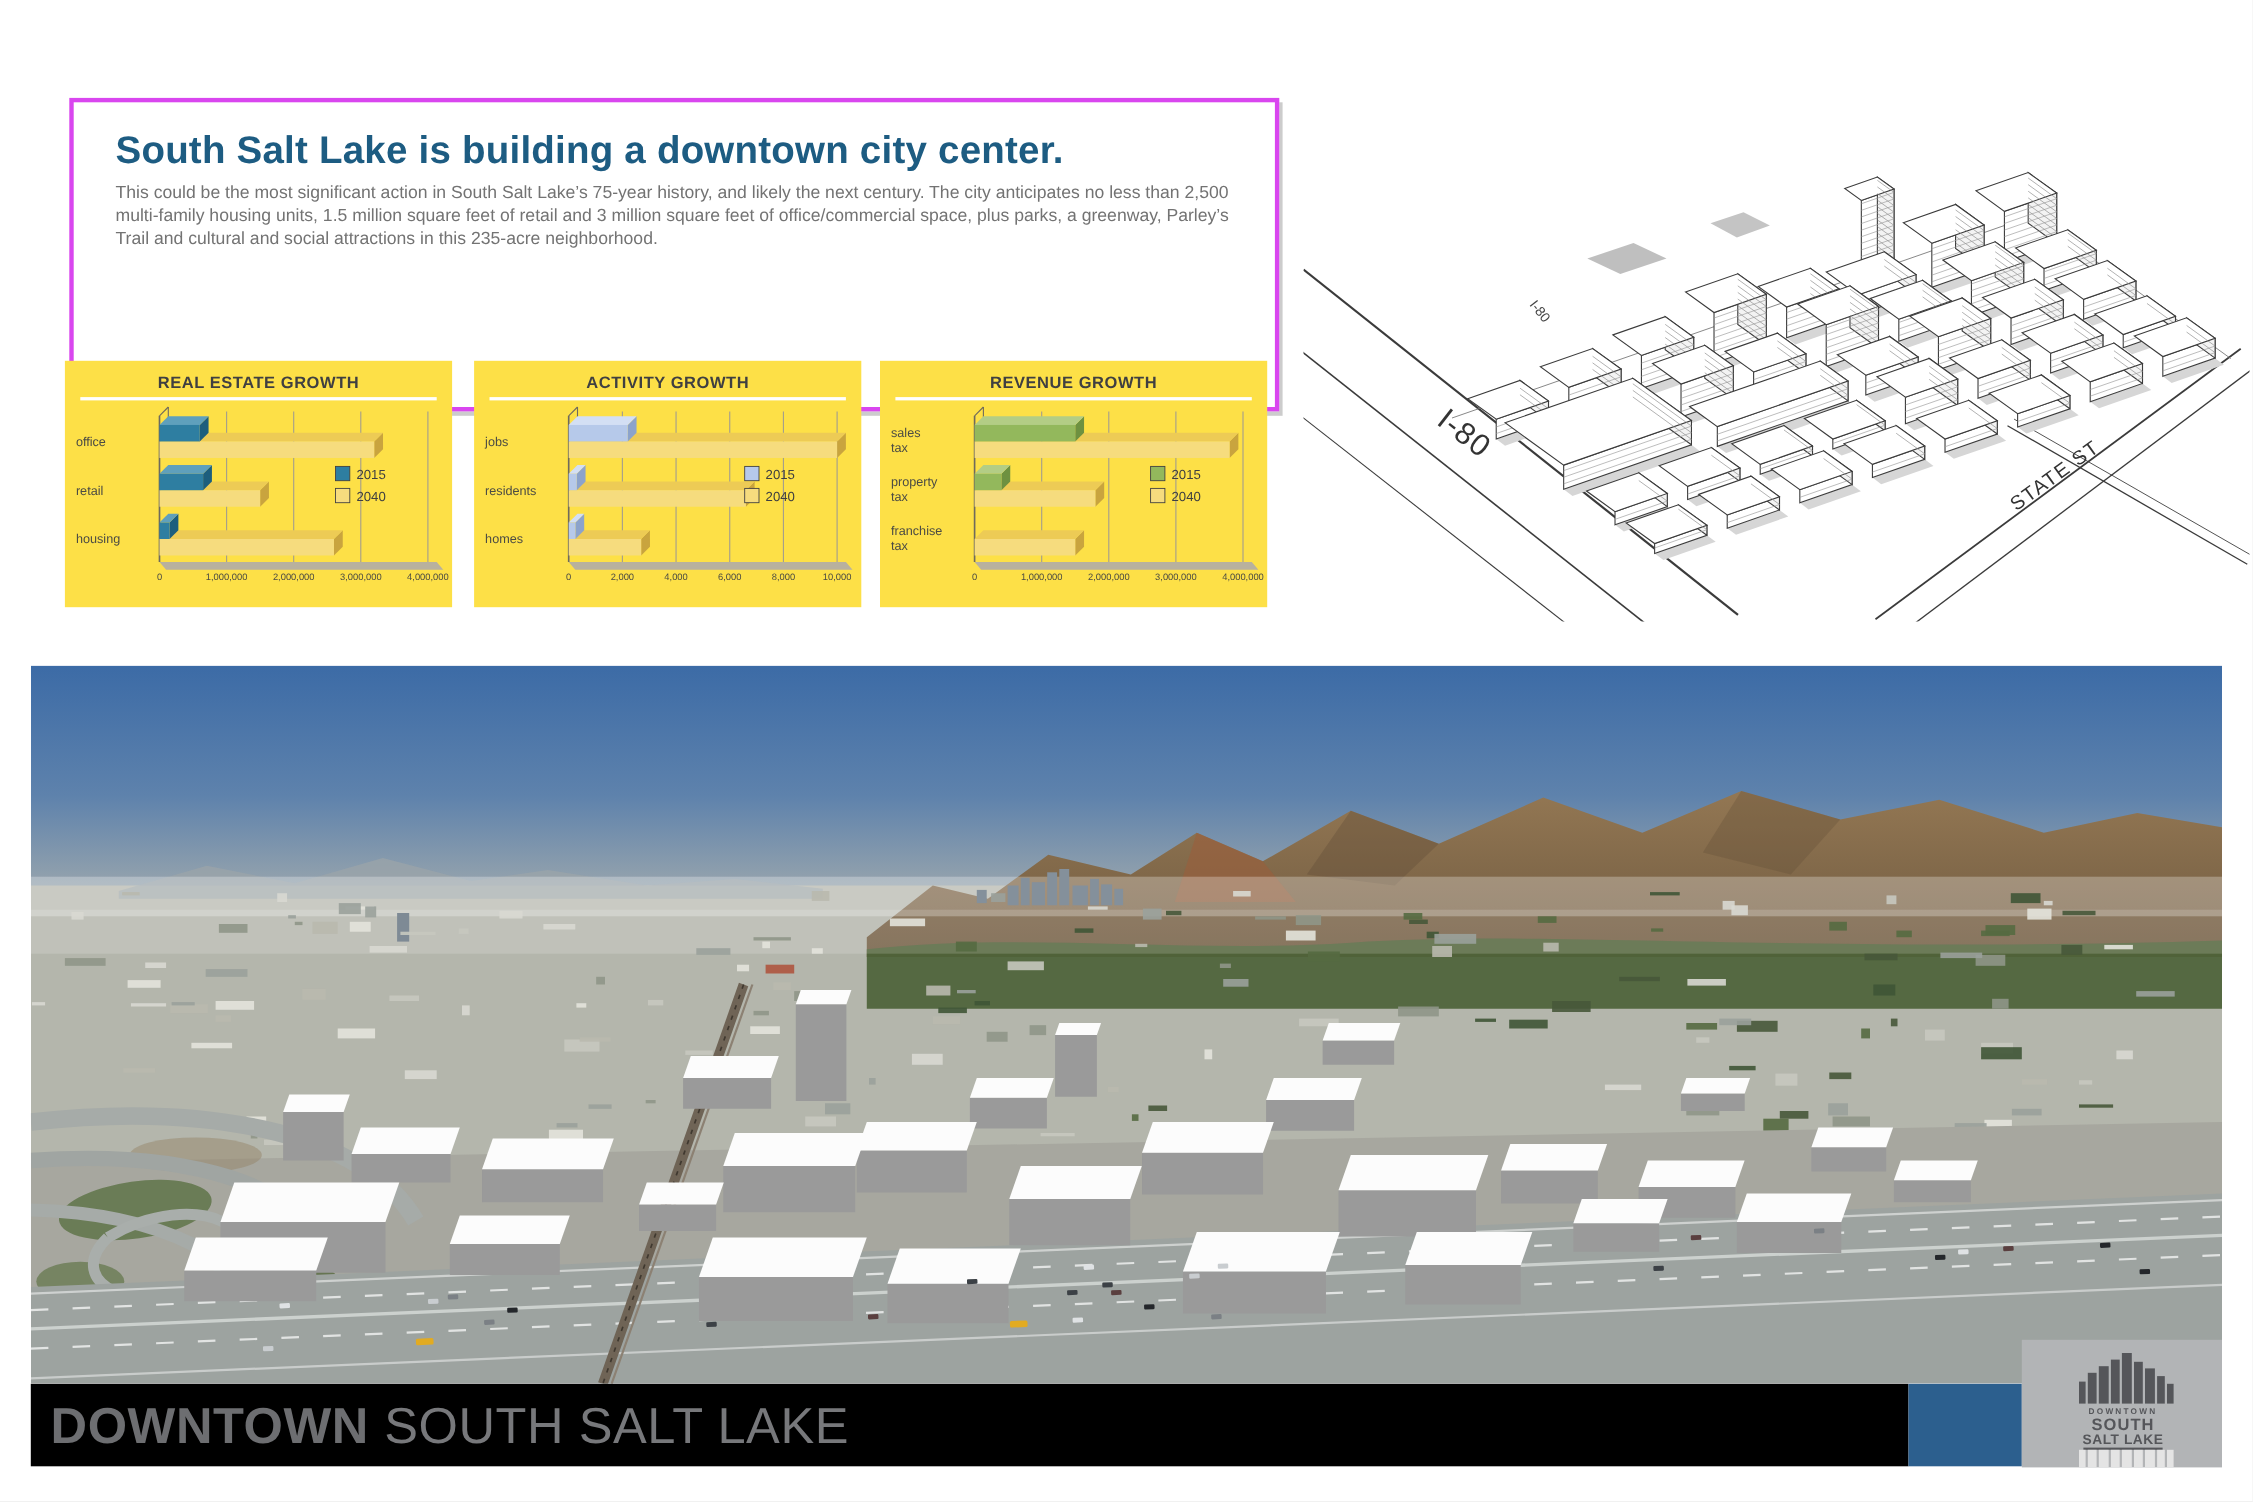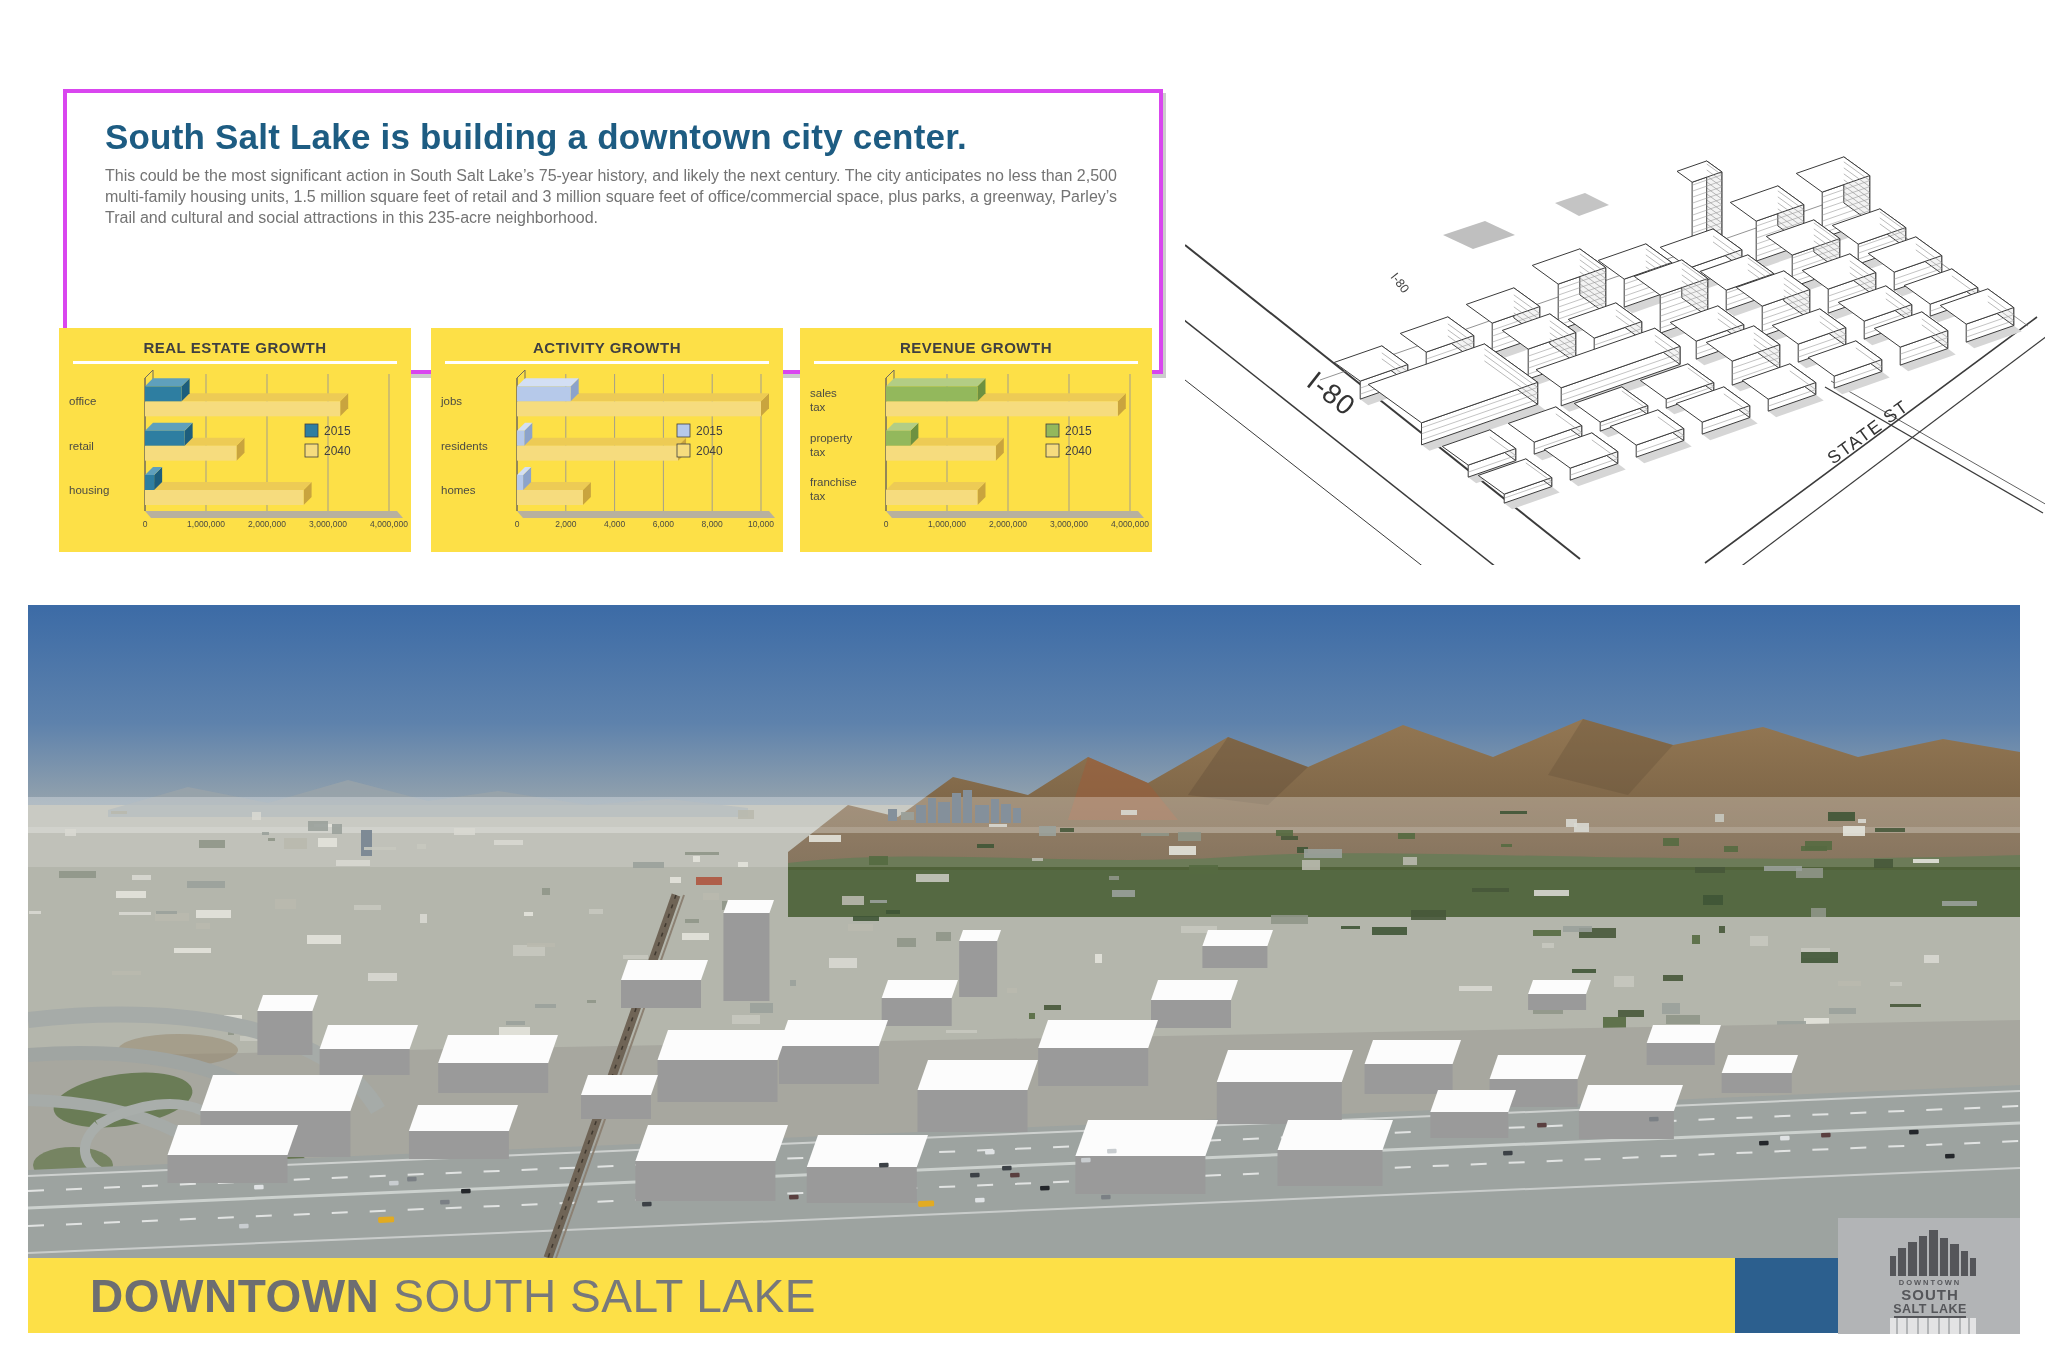--- a/index.html
+++ b/index.html
@@ -11,22 +11,22 @@
   .intro-title{margin:24px 0 0 38px;font-size:35px;font-weight:bold;color:#1d5c82;letter-spacing:.2px;}
   .intro-body{margin:9px 40px 0 38px;font-size:16px;line-height:1.31;color:#737373;}
   
   .chart-panel{position:absolute;top:328px;width:352px;height:224px;background:#fde047;}
   #chart0{left:59px;} #chart1{left:431px;text-align:right;} #chart2{left:800px;}
   
   .sketch{position:absolute;left:1185px;top:85px;width:860px;height:480px;}
   
   .photo{position:absolute;left:28px;top:605px;width:1992px;height:653px;overflow:hidden;}
   
-  .footer-bar{position:absolute;left:28px;top:1258px;width:1707px;height:75px;background:#fde047;
-              display:flex;align-items:center;padding-left:62px;box-sizing:border-box;}
+  .footer-bar{position:absolute;left:28px;top:1258px;width:1707px;height:75px;background:#000000;
+              display:flex;align-items:center;padding-left:18px;box-sizing:border-box;}
   .footer-title{font-size:46px;color:#6d6e71;white-space:nowrap;letter-spacing:.5px;}
   .footer-title .b{font-weight:bold;}
   .footer-title .r{font-weight:normal;color:#77787b;margin-left:14px;}
   .footer-blue{position:absolute;left:1735px;top:1258px;width:103px;height:75px;background:#2c5f8e;}
   .footer-logo{position:absolute;left:1838px;top:1218px;width:182px;height:116px;background:#b2b4b6;overflow:hidden;}
 </style>
 </head>
 <body>
 
 <div class="page">

